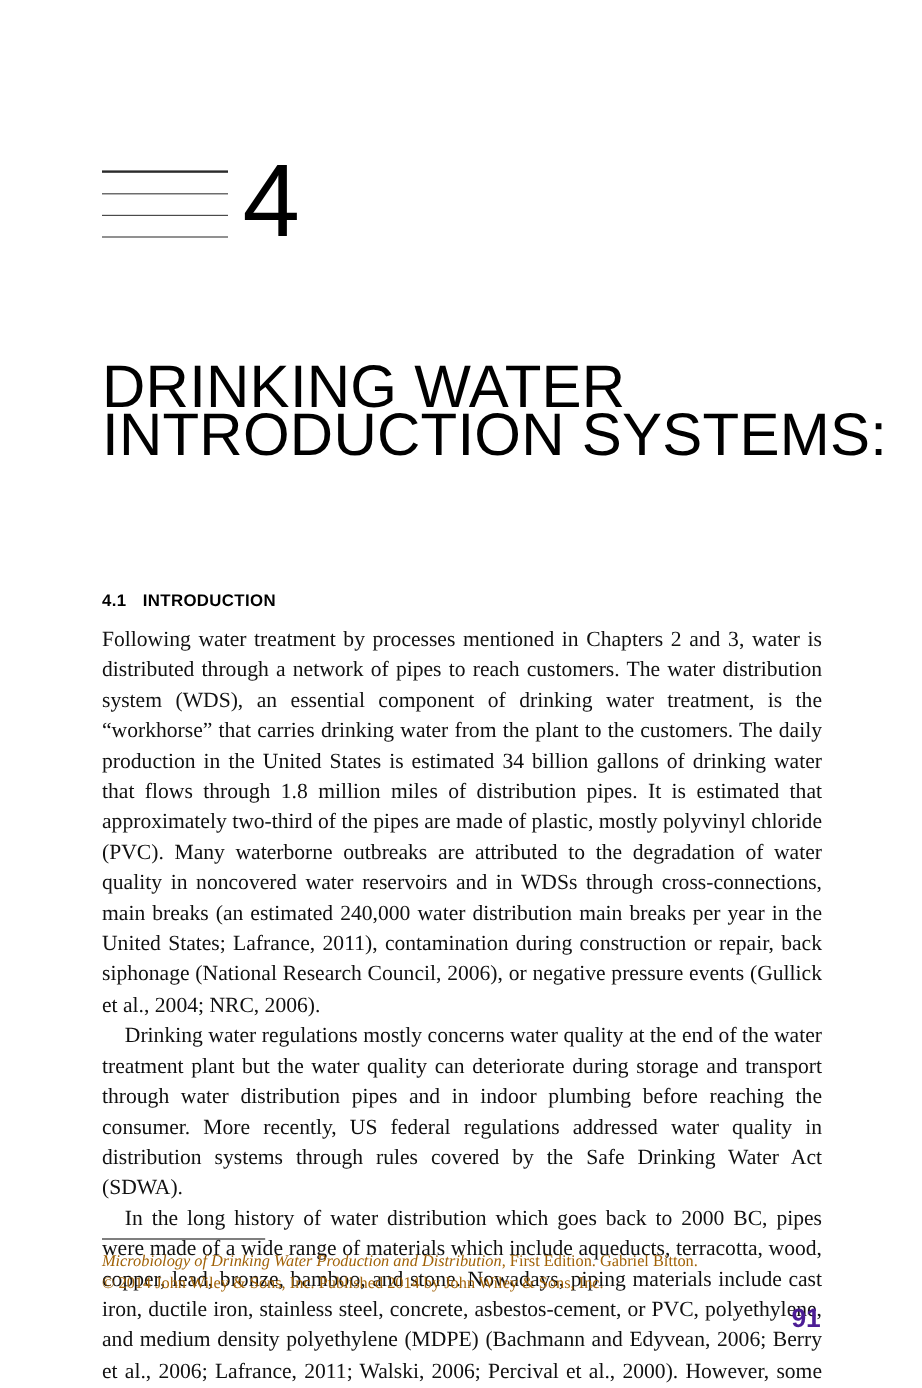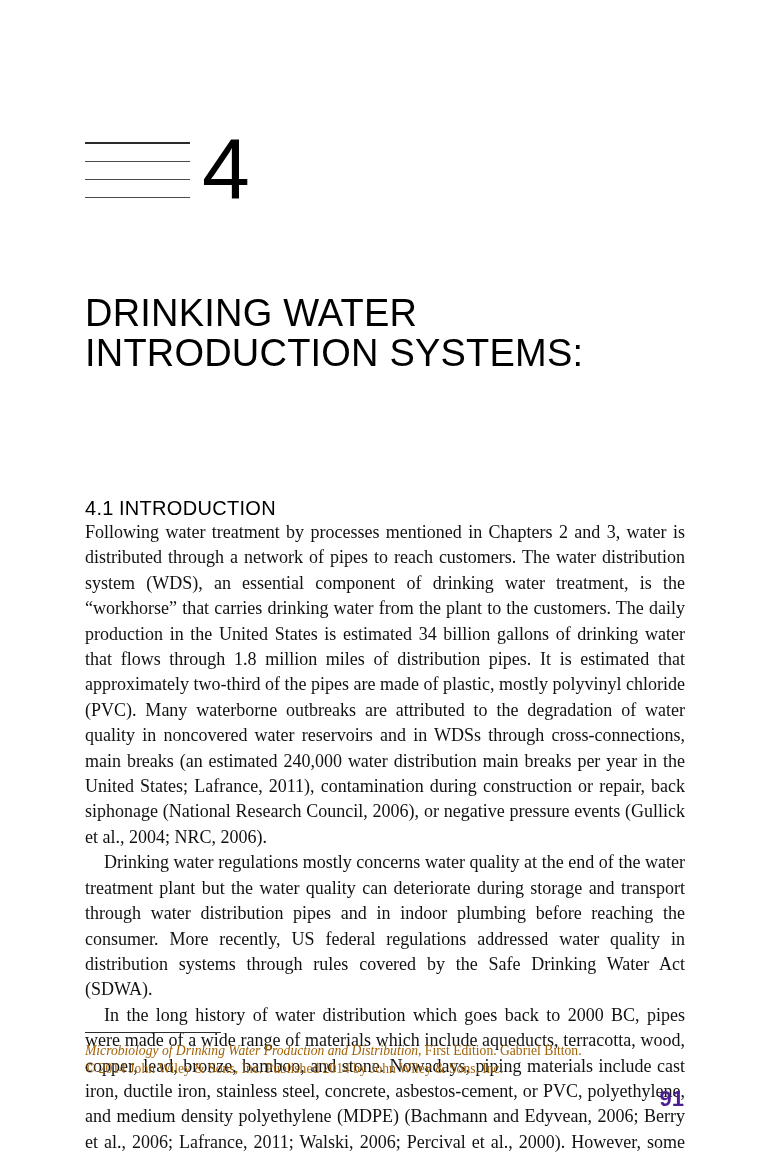--- a/index.html
+++ b/index.html
@@ -61,39 +61,39 @@
     color: #000000;
   }
 
   
   .chapter-title {
     position: absolute;
     left: 85px;
     top: 268px;
     width: 600px;
     font-family: "Liberation Sans", "DejaVu Sans", sans-serif;
-    font-size: 38px;
+    font-size: 50px;
     font-weight: 400;
     line-height: 40px;
     letter-spacing: 0.2px;
     color: #000000;
   }
   .chapter-title .title-line {
     display: block;
     white-space: nowrap;
   }
 
   
   .section-heading {
     position: absolute;
     left: 85px;
     top: 480px;
     font-family: "Liberation Sans", "DejaVu Sans", sans-serif;
-    font-size: 20px;
-    font-weight: normal;
+    font-size: 14px;
+    font-weight: bold;
     letter-spacing: 0.3px;
     color: #000000;
   }
   .section-heading .sec-num {
     display: inline-block;
     min-width: 34px;
   }
 
   
   .body-copy {

